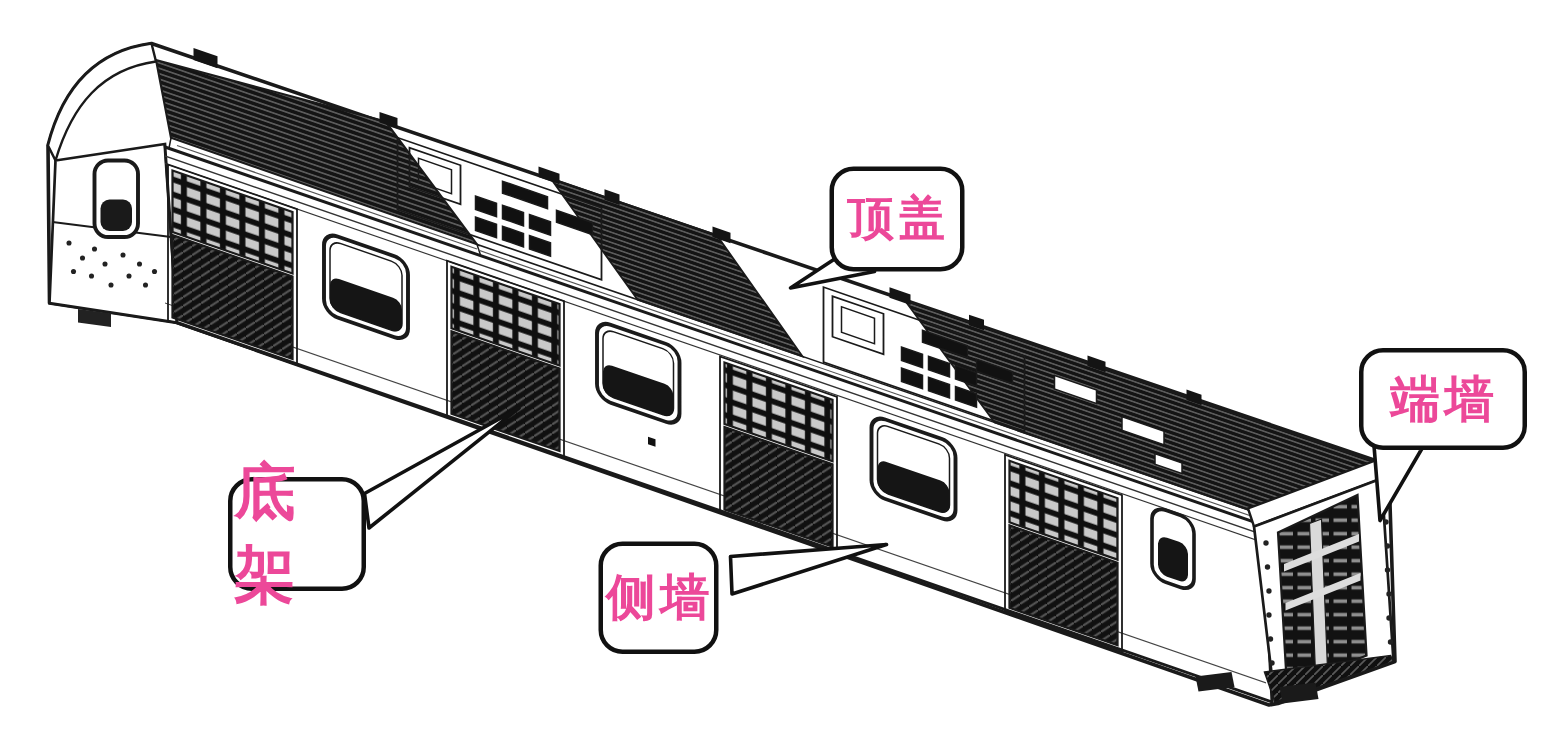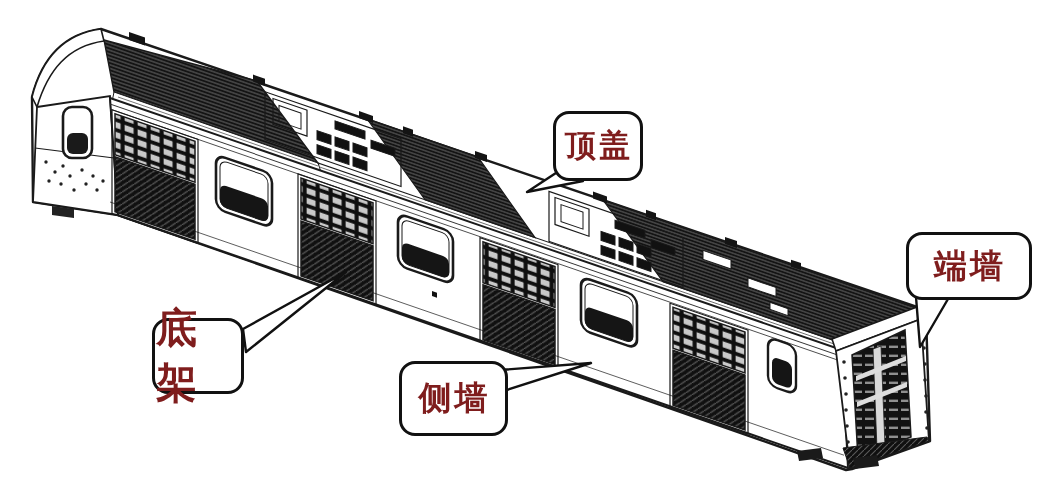--- a/index.html
+++ b/index.html
@@ -1,26 +1,26 @@
 <!DOCTYPE html>
 <html lang="zh"><head>
 <meta charset="utf-8">
 <style>
   html,body{margin:0;padding:0;background:#ffffff;}
   #stage{position:relative;width:1037px;height:496px;background:#ffffff;overflow:hidden;
          font-family:"Liberation Serif","DejaVu Serif",serif;}
   #drawing{position:absolute;left:0;top:0;}
   .callout{position:absolute;box-sizing:border-box;background:#ffffff;border:3px solid #111;
            border-radius:16px;display:flex;align-items:center;justify-content:center;
-           font-weight:700;color:#7f1d1d;letter-spacing:3px;z-index:5;}
+           font-weight:700;color:#ec4899;letter-spacing:3px;z-index:5;}
   .callout span{transform:translateX(1px);}
   #callout-roof      {left:553px;top:111px;width:90px;height:70px;font-size:31px;}
-  #callout-endwall   {left:906px;top:232px;width:126px;height:68px;font-size:33px;}
+  #callout-endwall   {left:906px;top:232px;width:112px;height:68px;font-size:33px;}
   #callout-underframe{left:152px;top:318px;width:92px;height:76px;font-size:41px;}
-  #callout-sidewall  {left:399px;top:361px;width:109px;height:75px;font-size:33px;}
+  #callout-sidewall  {left:399px;top:361px;width:80px;height:75px;font-size:33px;}
 </style>
 </head>
 <body>
 
 <div id="stage">
 
 <svg id="drawing" width="1037" height="496" viewBox="0 0 1037 496">
   <defs>
     <pattern id="p-roof" width="4" height="3.4" patternUnits="userSpaceOnUse">
       <rect width="4" height="3.4" fill="#141414"></rect>

